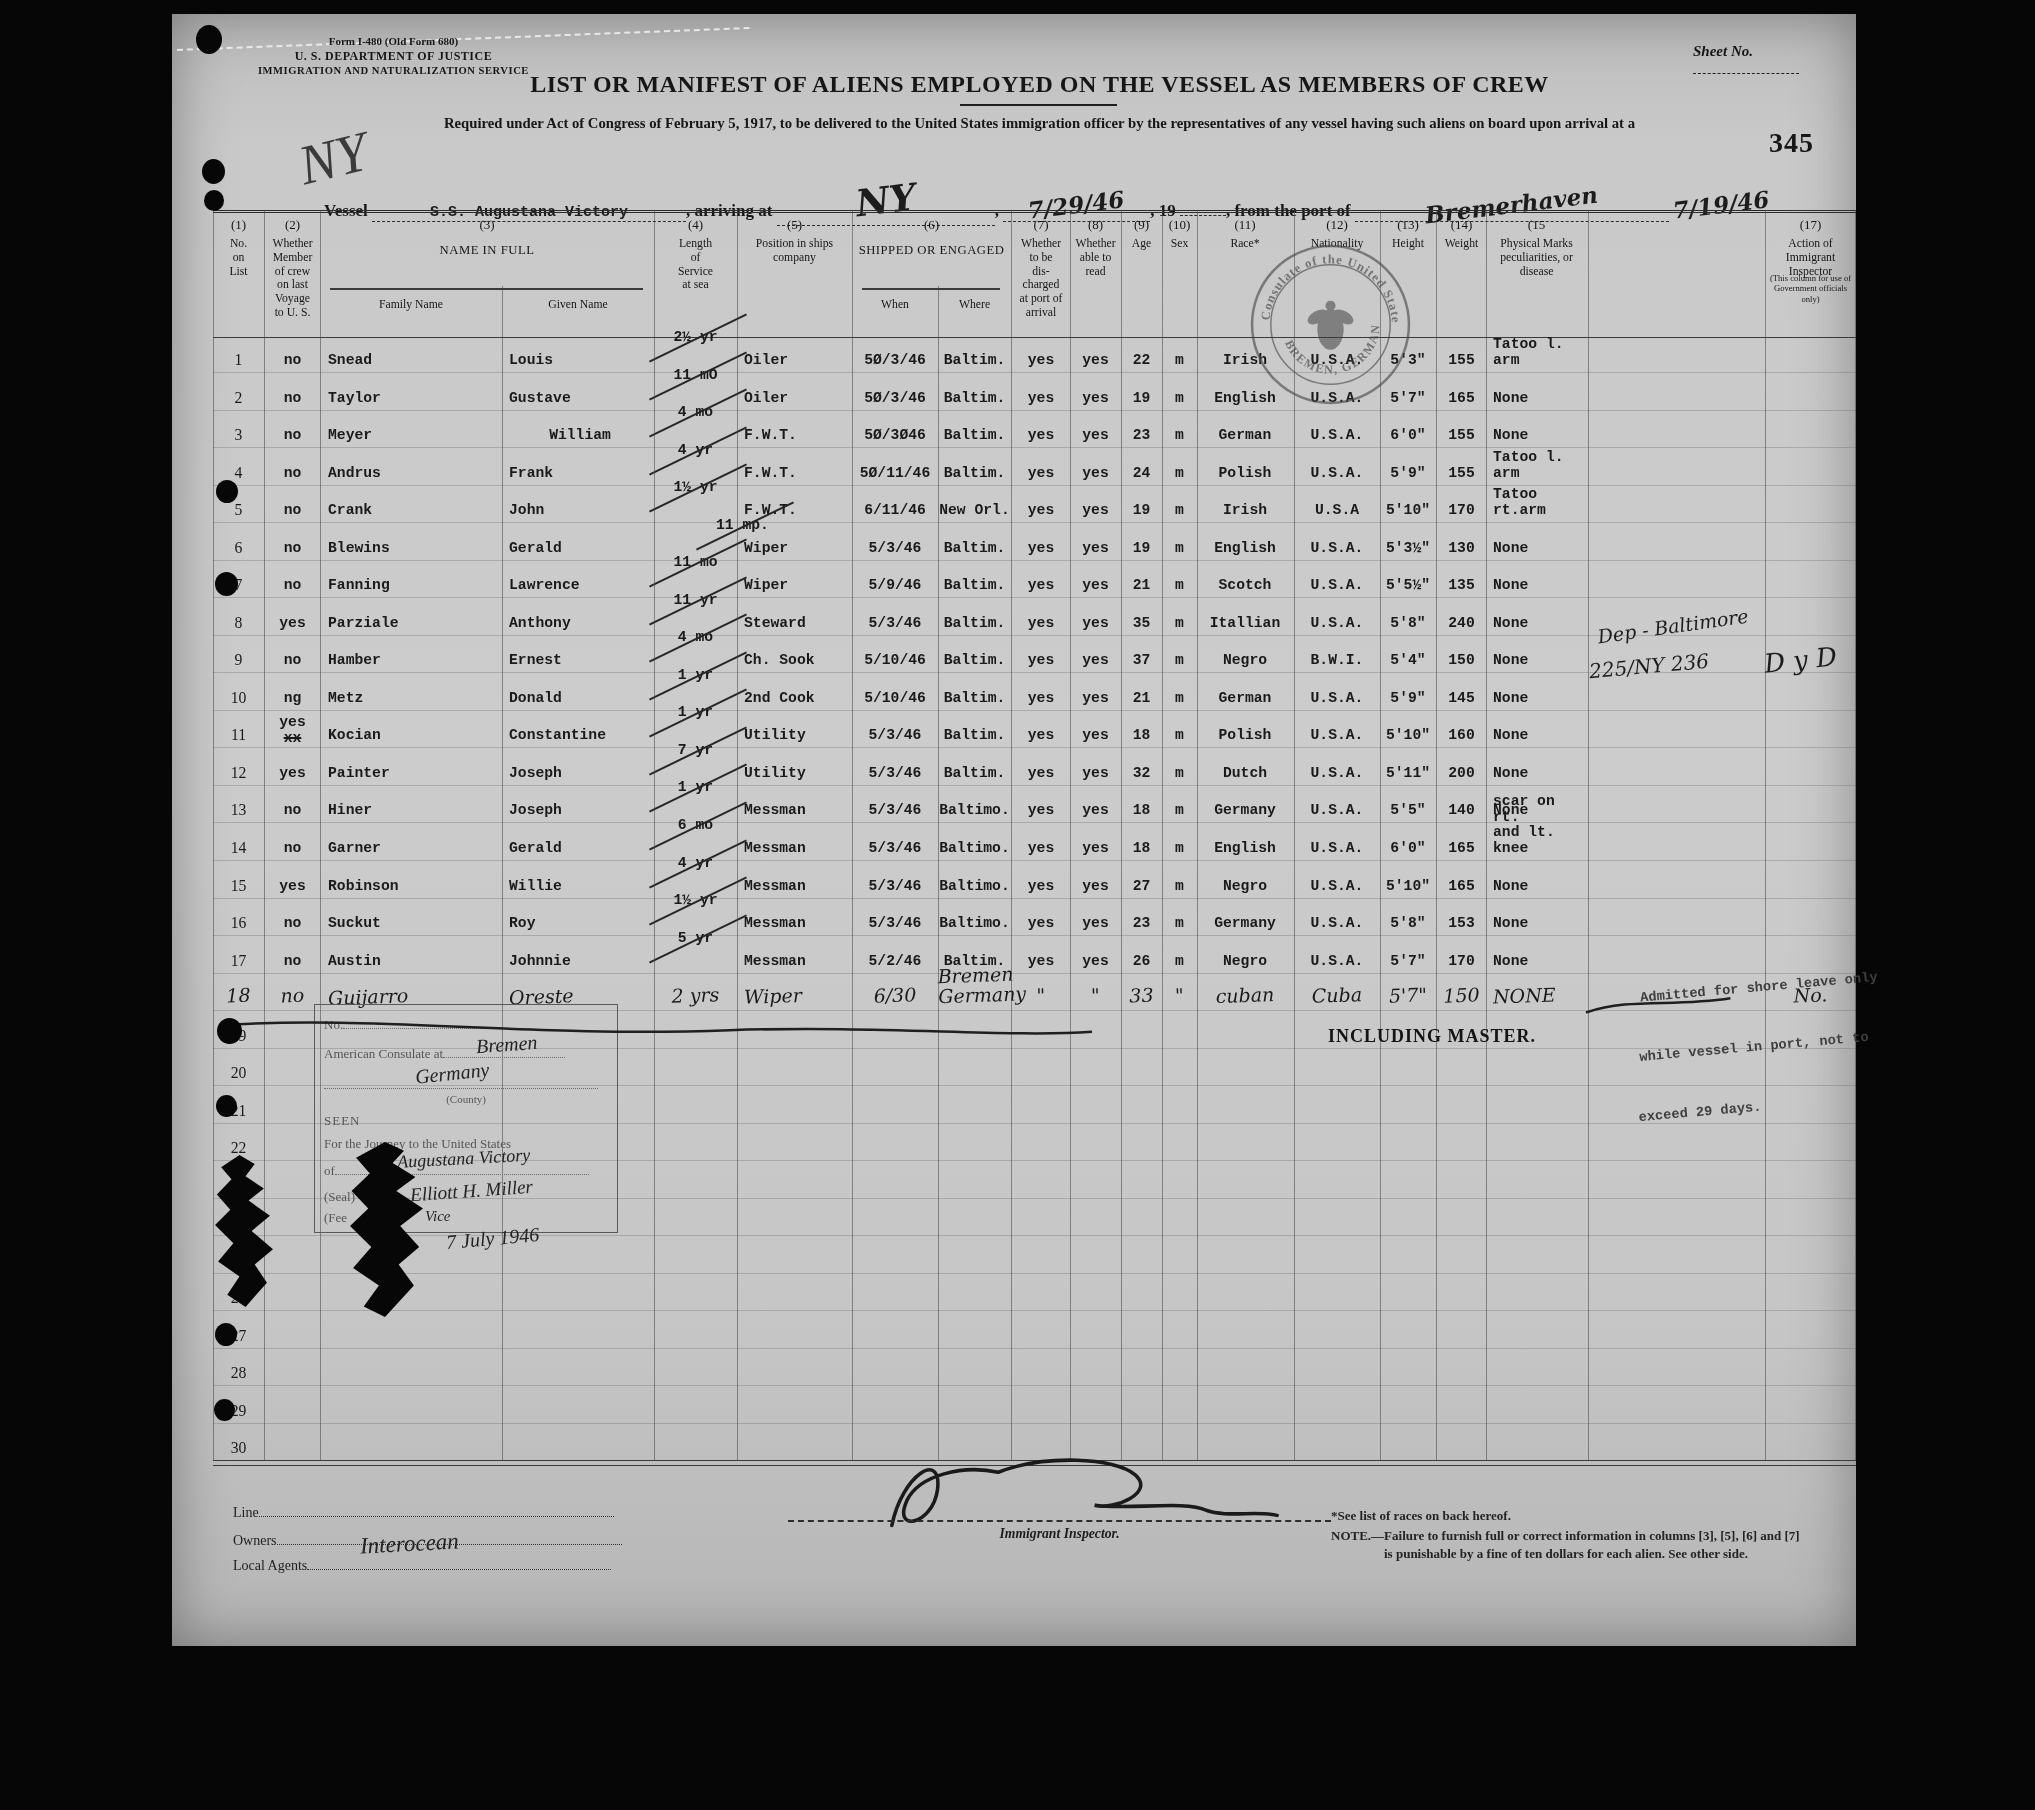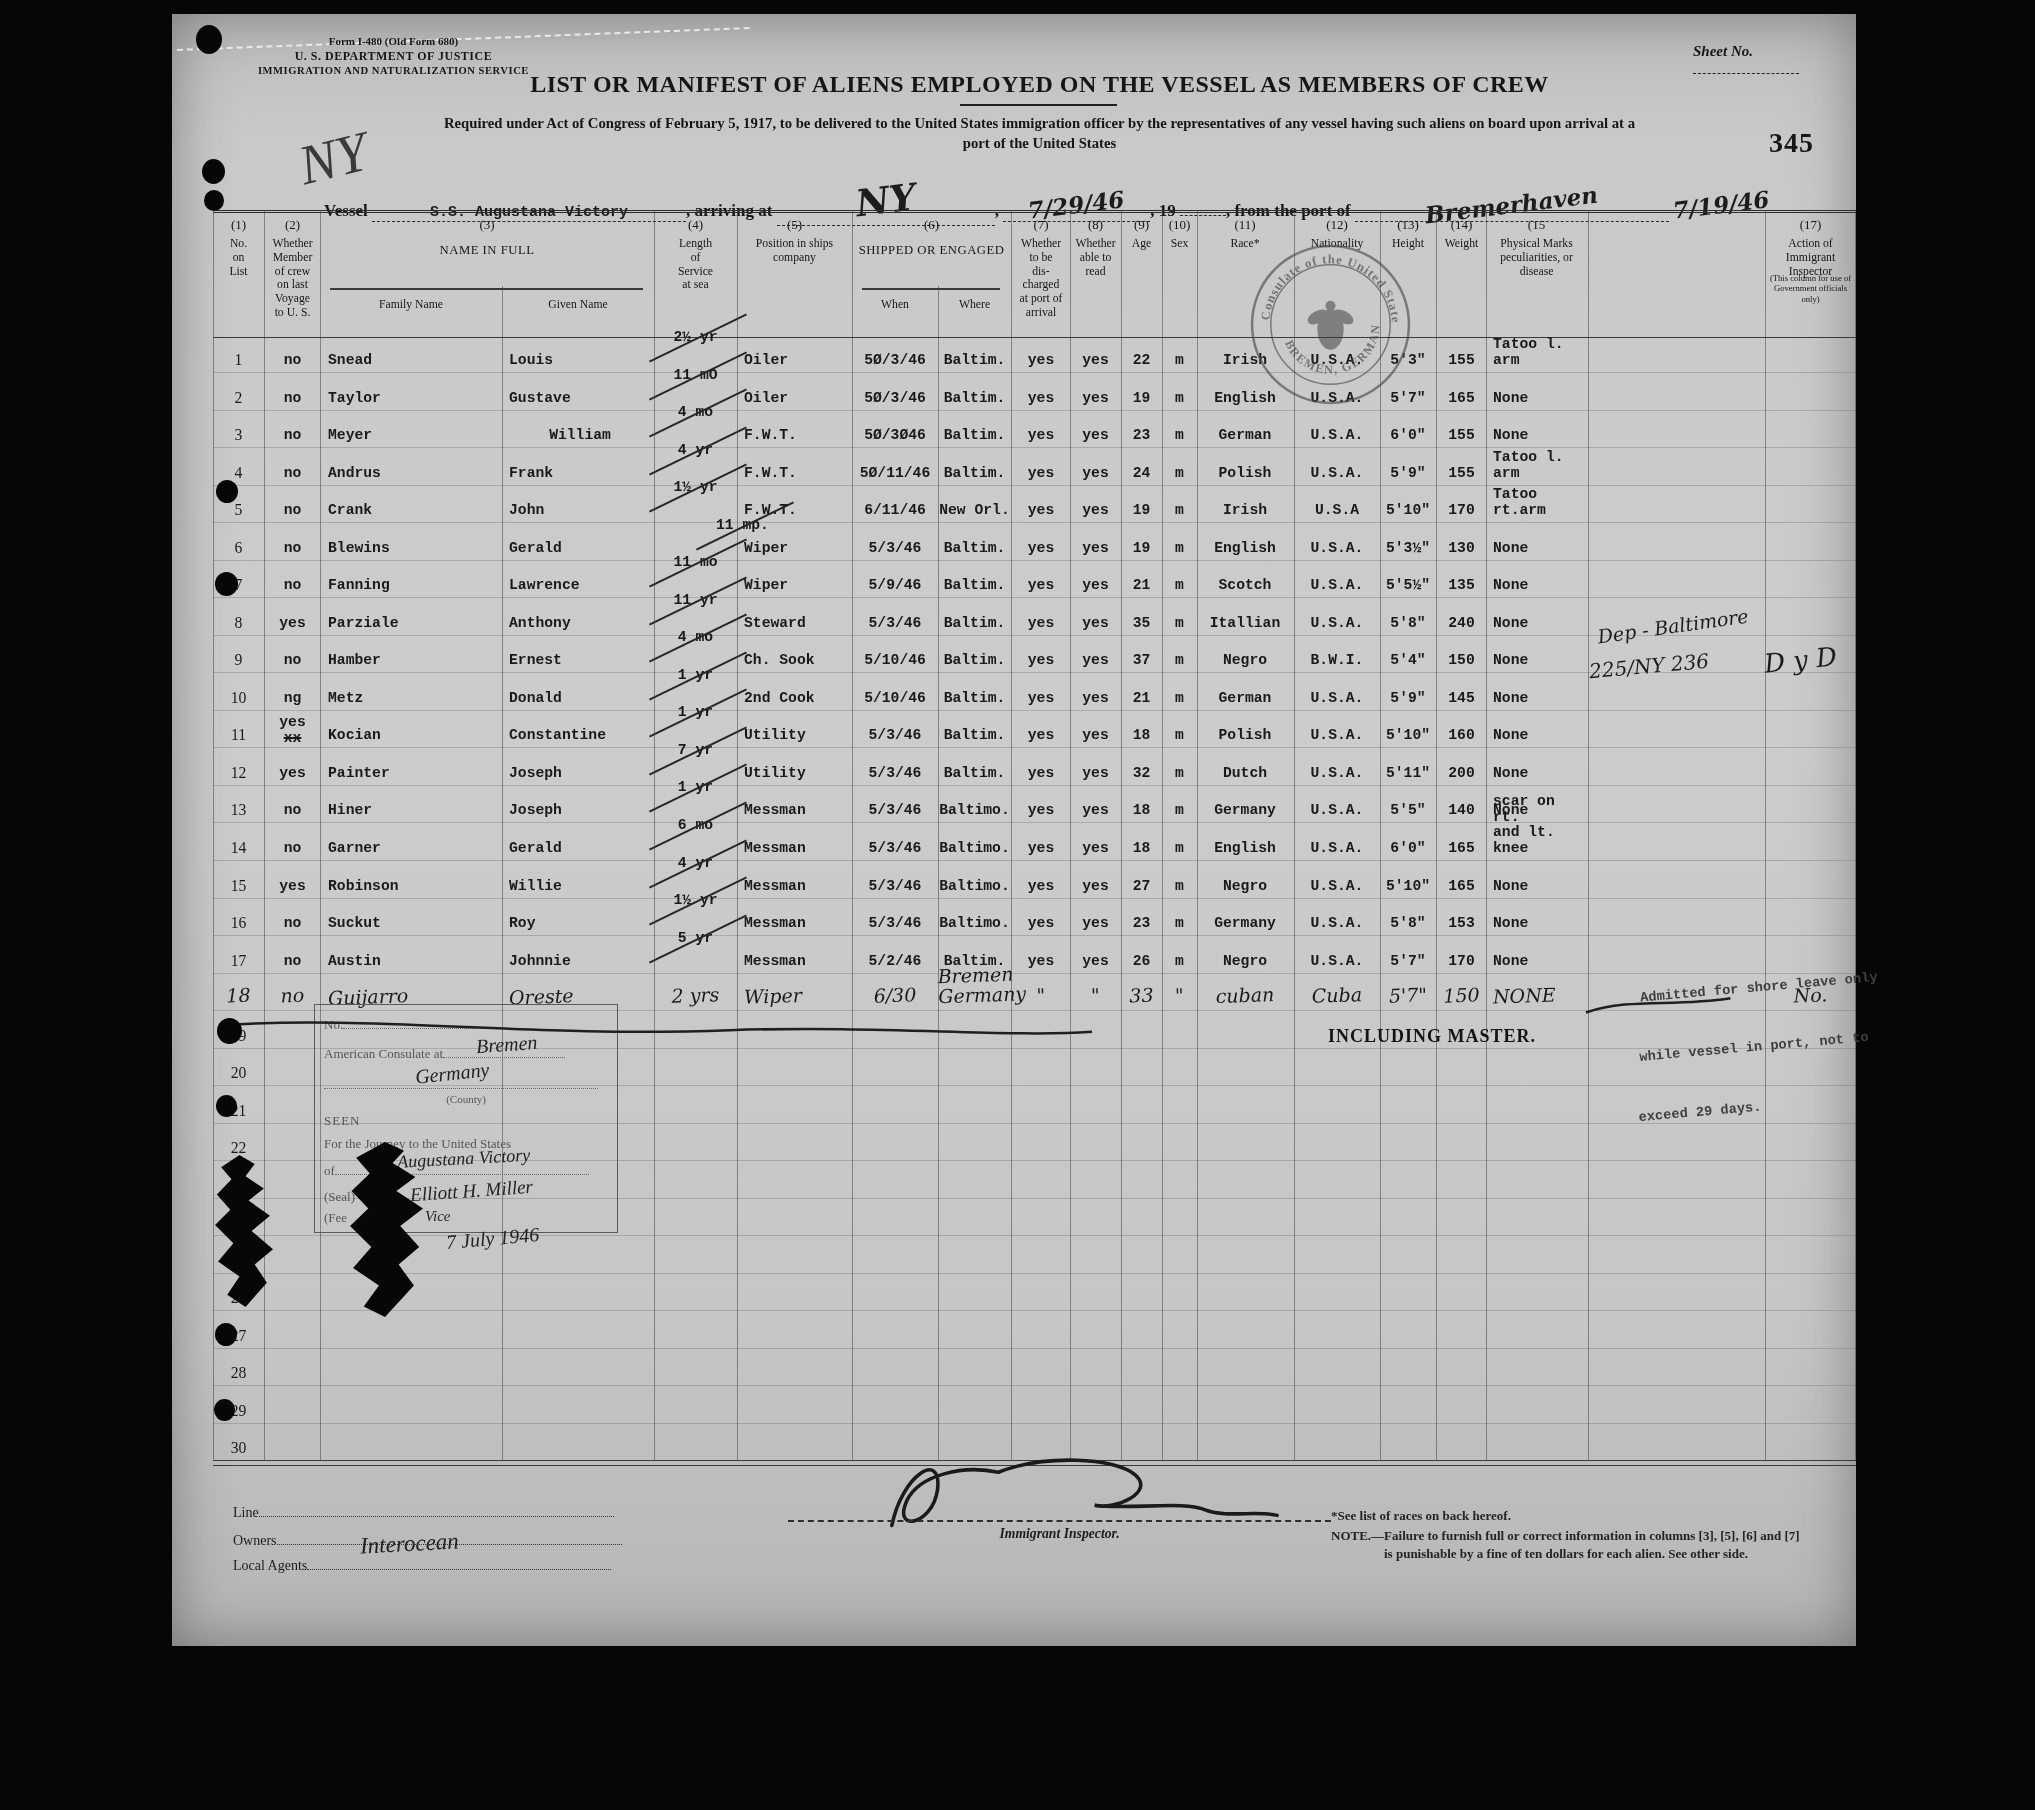--- a/index.html
+++ b/index.html
@@ -97,21 +97,20 @@
 
     <div class="sheet-no print">
       <span>Sheet No.</span><span class="dots"></span>
     </div>
     <div class="page-number print">345</div>
 
     <div class="doc-title print">LIST OR MANIFEST OF ALIENS EMPLOYED ON THE VESSEL AS MEMBERS OF CREW</div>
     <div class="title-rule"></div>
     <div class="subtitle print">
       <div>Required under Act of Congress of February 5, 1917, to be delivered to the United States immigration officer by the representatives of any vessel having such aliens on board upon arrival at a</div>
-      <div>port of the United States</div>
     </div>
 
     <div class="scrawl" style="left:127px;top:112px;font-size:56px;transform:rotate(-14deg);opacity:.85;">NY</div>
 
     <div class="vessel-line print">
       <span>Vessel</span>
       <span class="blank" style="width:314px;"><span class="typed">S.S. Augustana Victory</span></span><span>, arriving at</span>
       <span class="blank" style="width:218px;"><span class="hw hw-lg" style="font-size:37px;">NY</span></span><span>,</span>
       <span class="blank" style="width:147px;"><span class="hw hw-lg">7/29/46</span></span><span>, 19</span>
       <span class="blank" style="width:46px;"></span><span>, from the port of</span>

